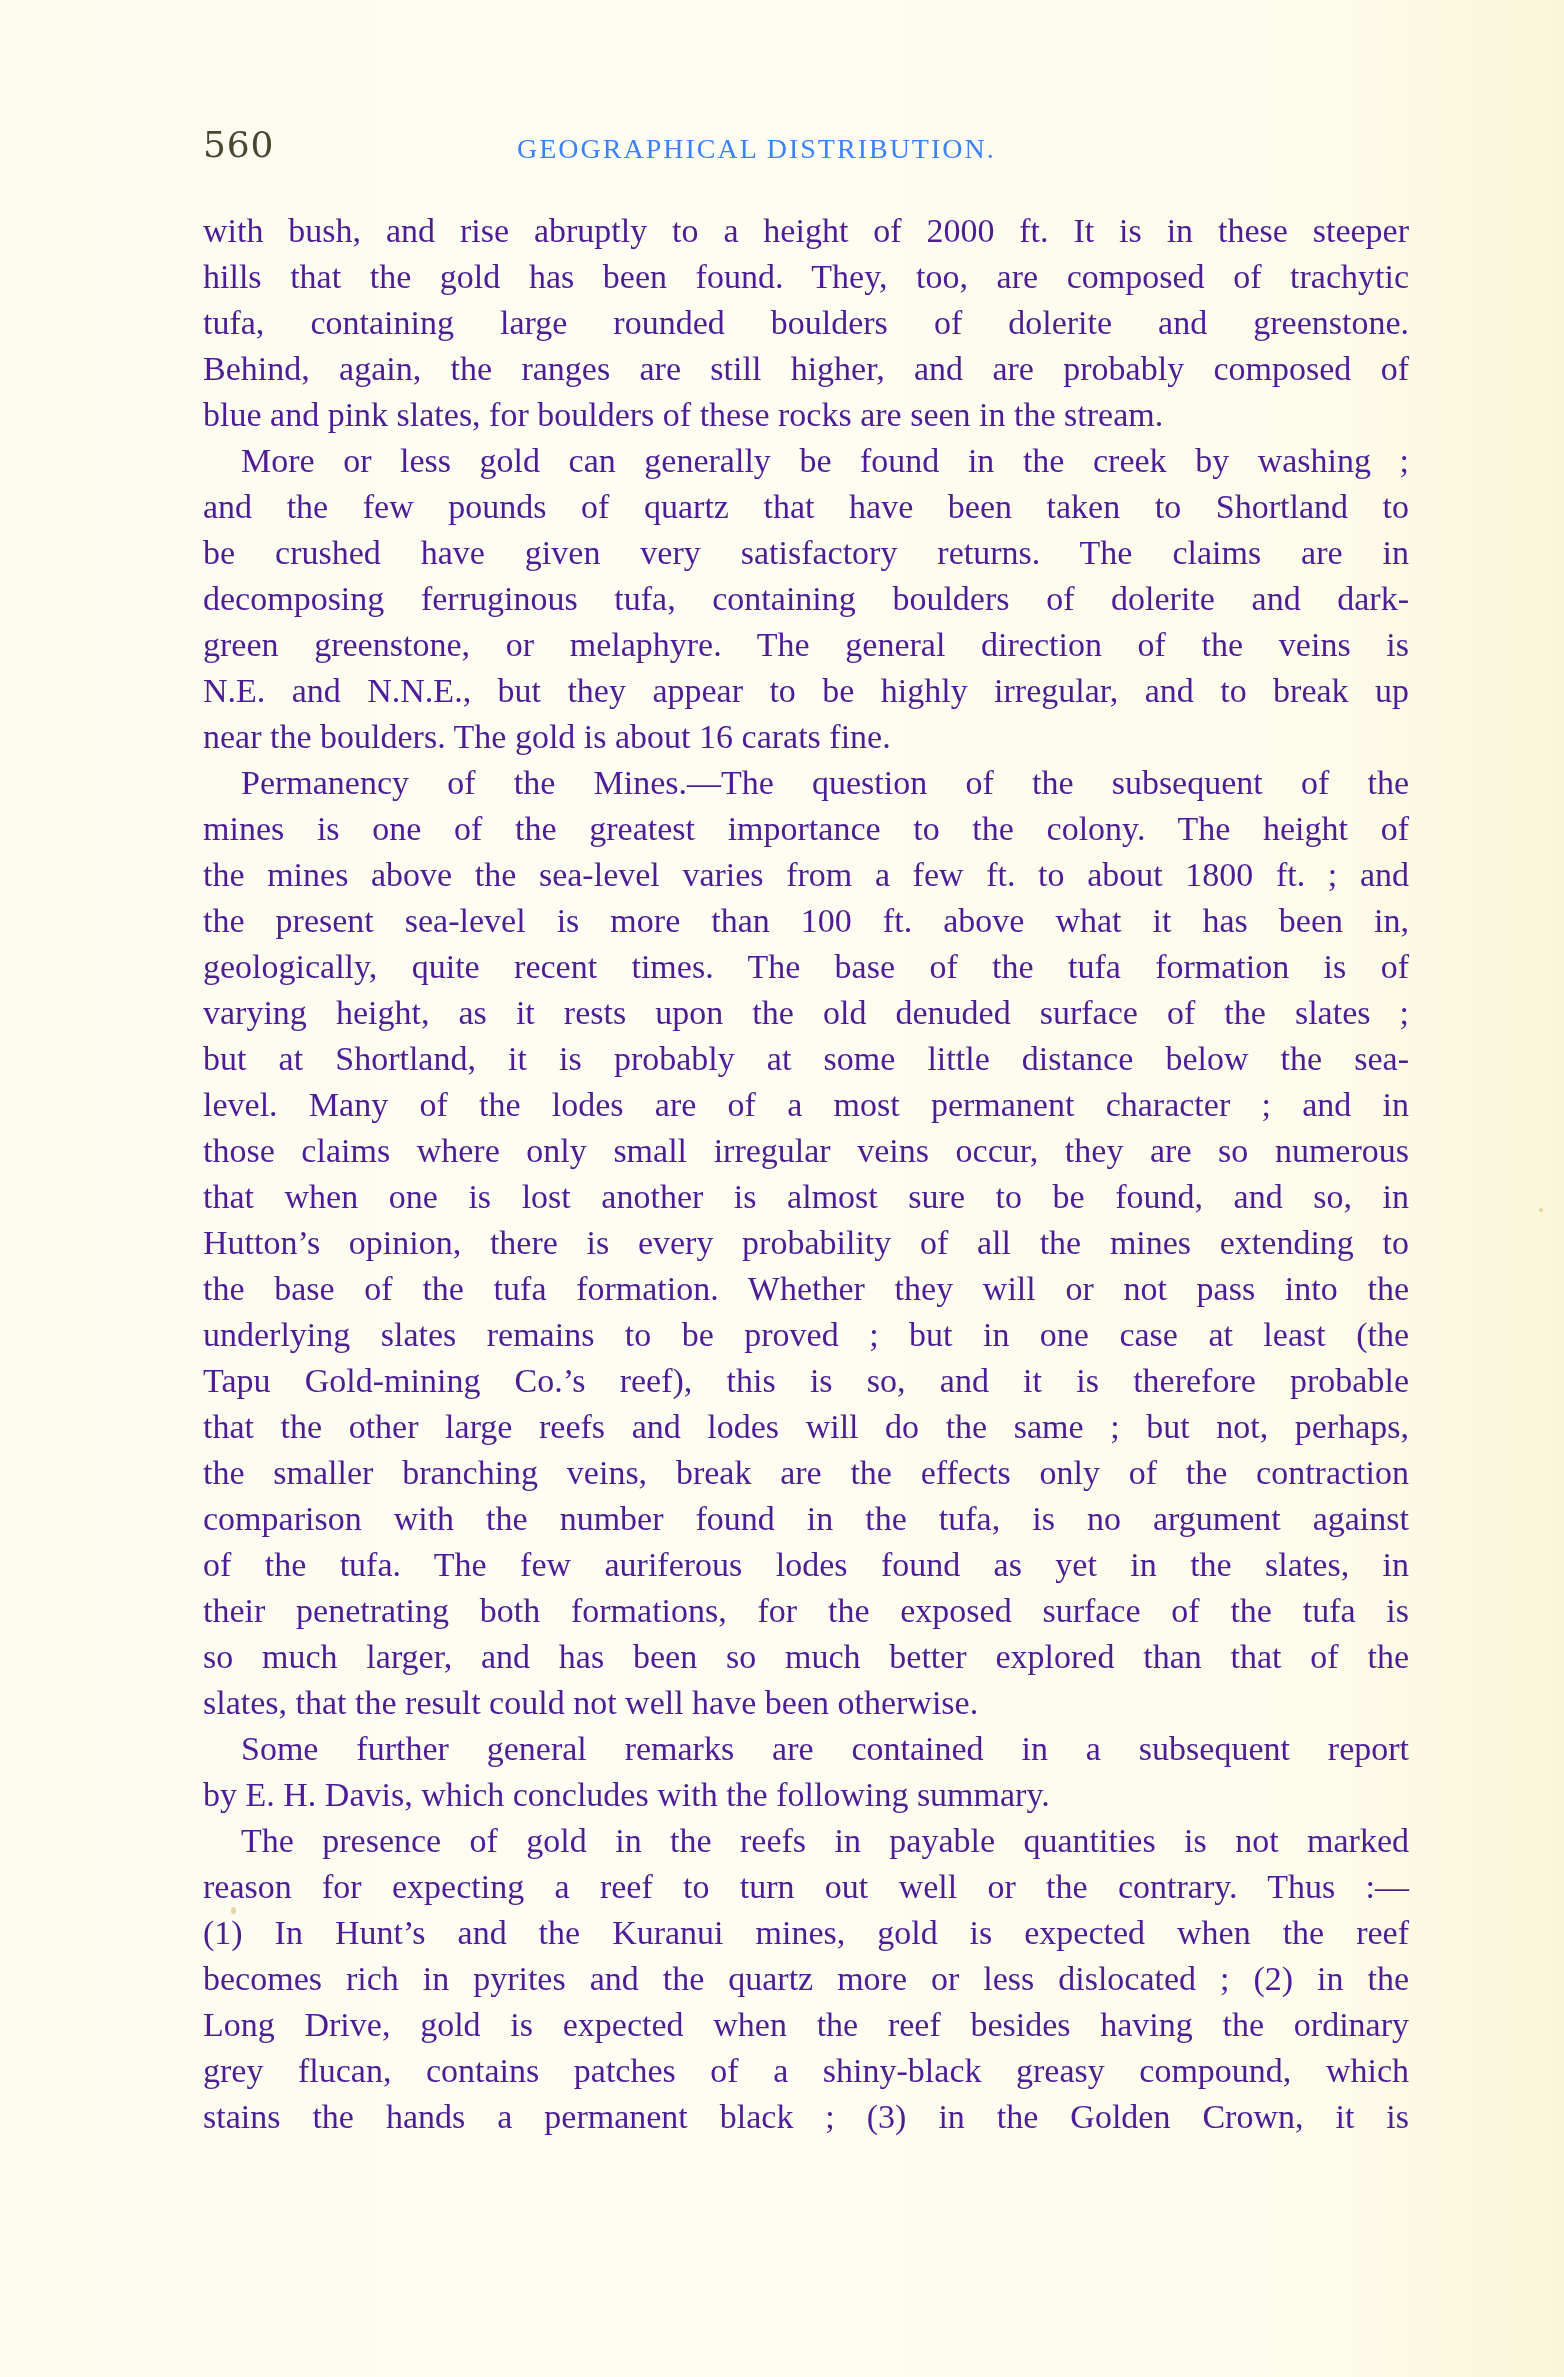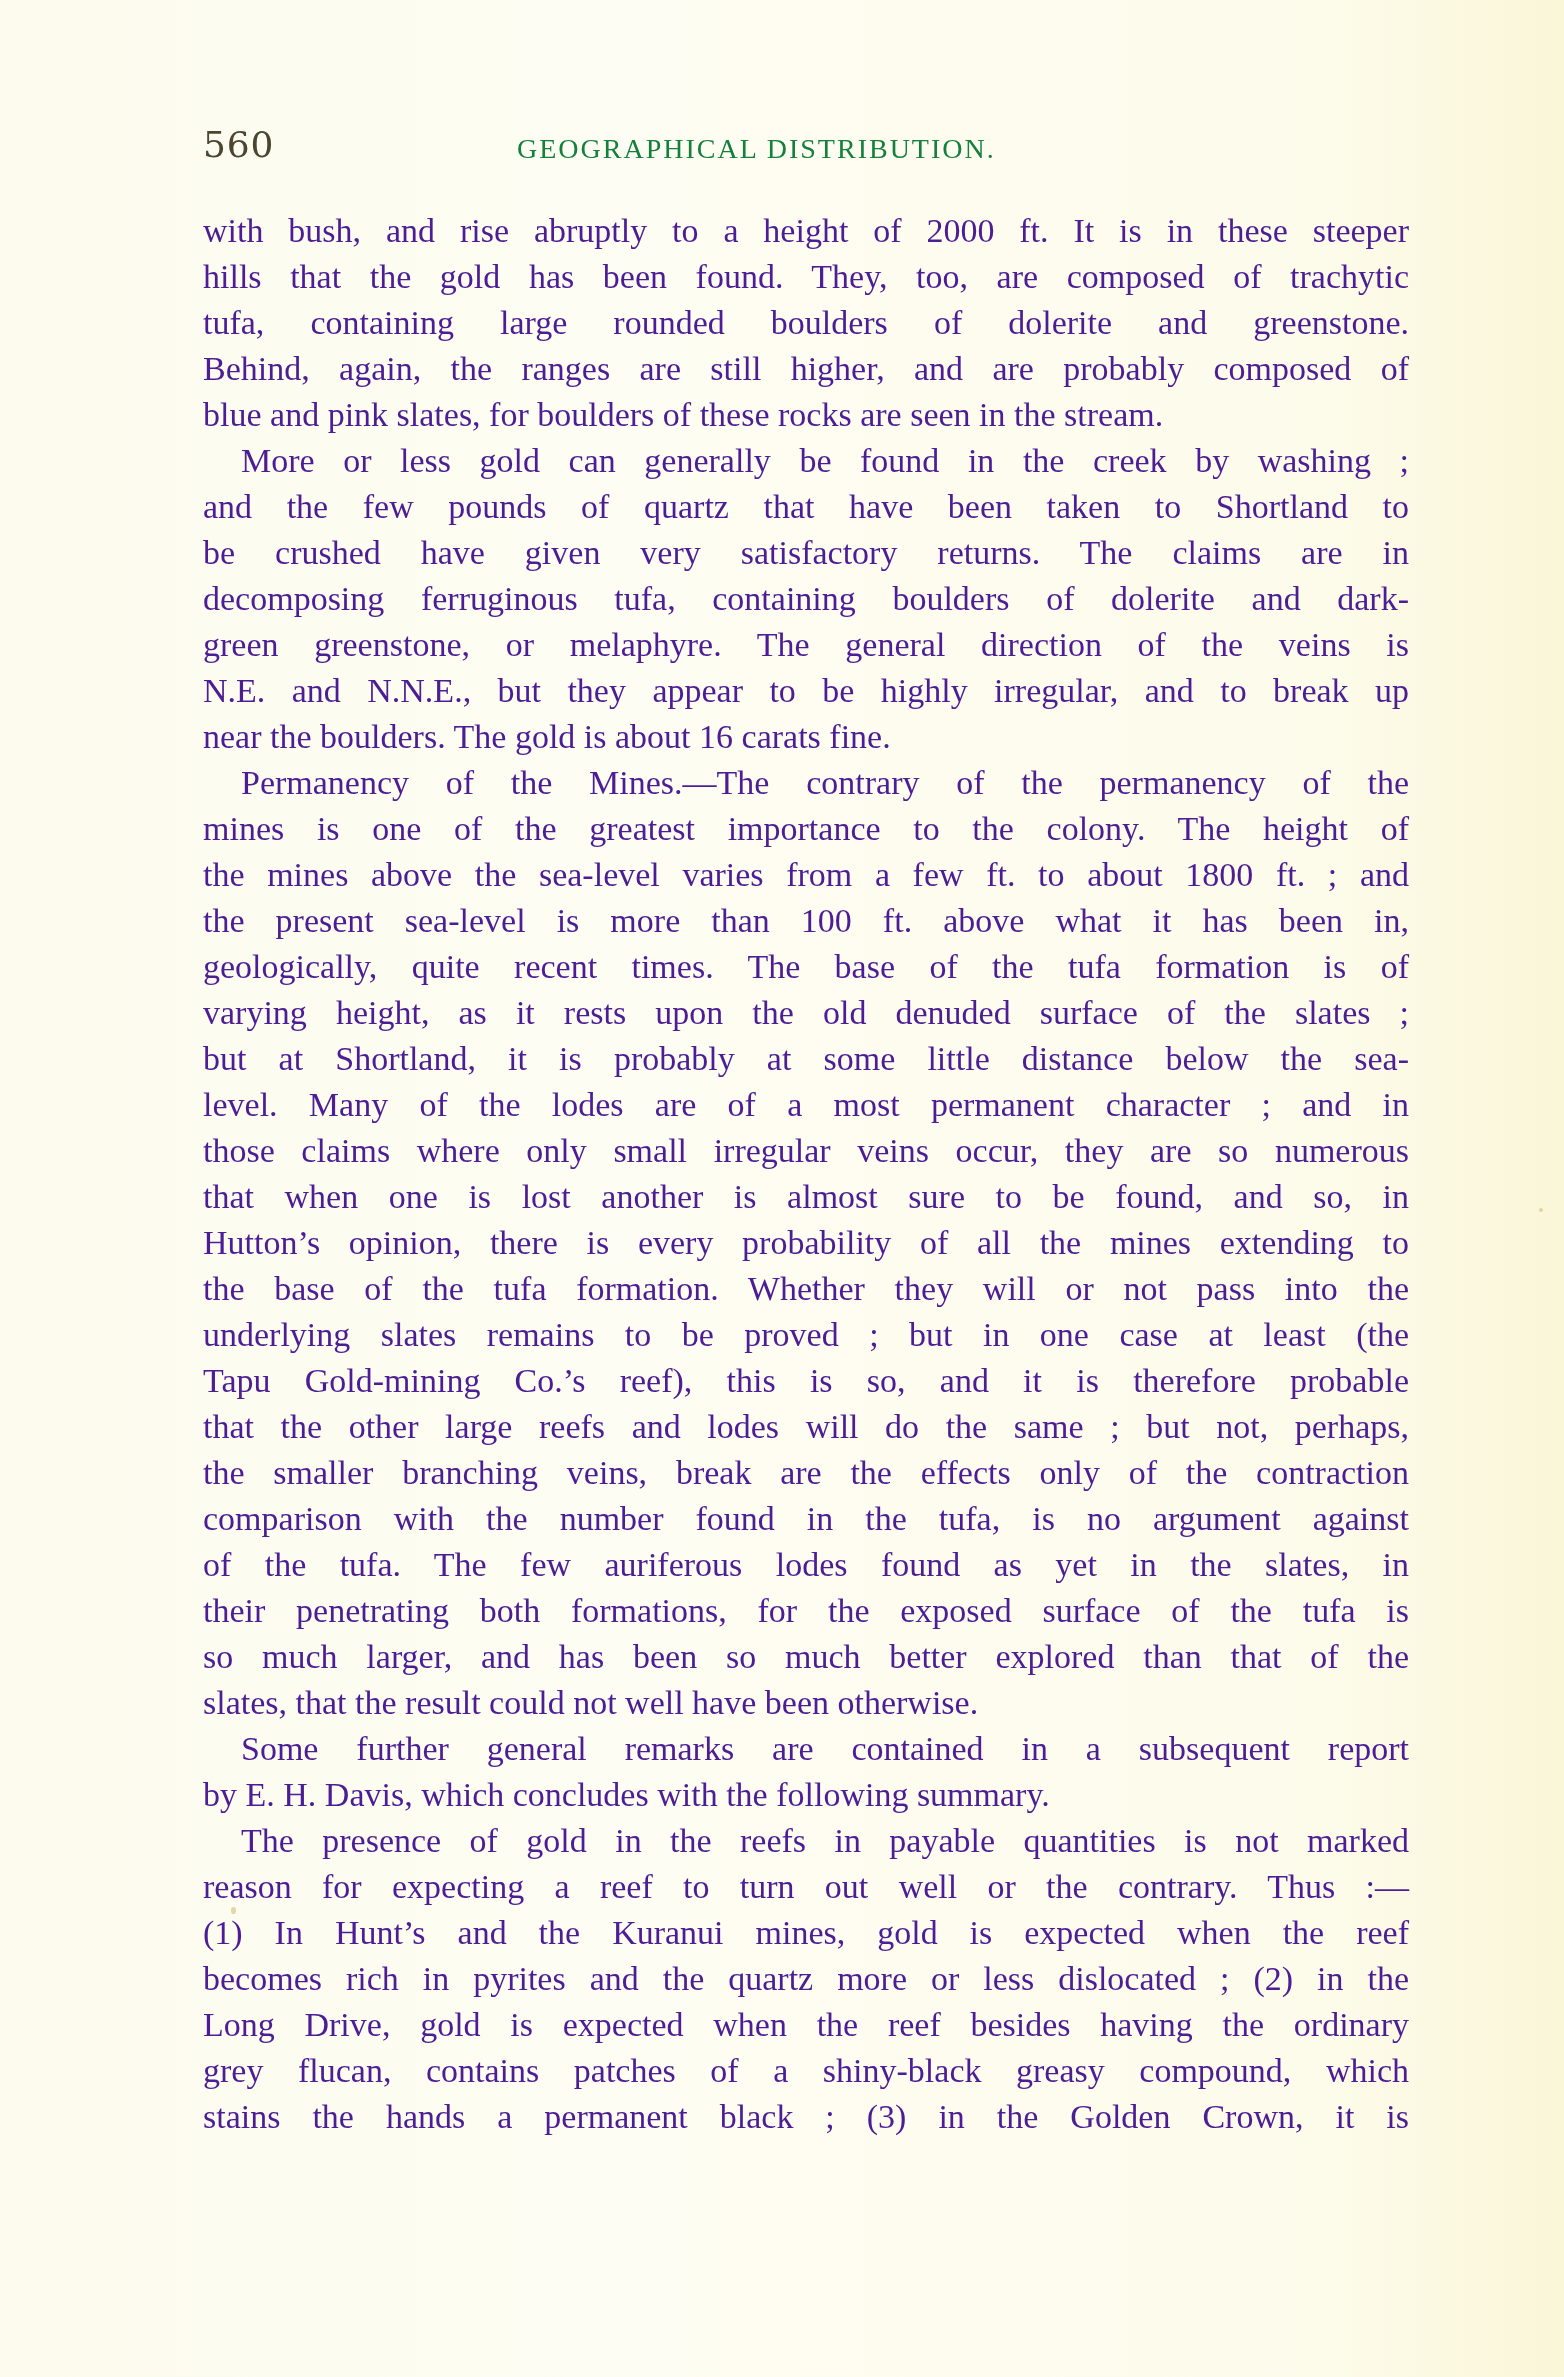--- a/index.html
+++ b/index.html
@@ -38,21 +38,21 @@
       letter-spacing: 0.9px;
       color: #4a4630;
     }
     .header-title {
       position: absolute;
       left: 314px;
       top: 9px;
       font-family: "Liberation Serif", "DejaVu Serif", serif;
       font-size: 28px;
       letter-spacing: 2px;
-      color: #15803d;
+      color: #3b82f6;
     }
     .body-text {
       position: absolute;
       left: 203px;
       top: 208px;
       width: 1206px;
     }
     .line {
       display: block;
       height: 46px;
@@ -125,21 +125,21 @@
       <span class="line">
         <span class="line-inner">green greenstone, or melaphyre.  The general direction of the veins is</span>
       </span>
       <span class="line">
         <span class="line-inner">N.E. and N.N.E., but they appear to be highly irregular, and to break up</span>
       </span>
       <span class="line last">
         <span class="line-inner">near the boulders.  The gold is about 16 carats fine.</span>
       </span>
       <span class="line indent">
-        <span class="line-inner">Permanency of the Mines.—The contrary of the permanency of the</span>
+        <span class="line-inner">Permanency of the Mines.—The question of the subsequent of the</span>
       </span>
       <span class="line">
         <span class="line-inner">mines is one of the greatest importance to the colony.  The height of</span>
       </span>
       <span class="line">
         <span class="line-inner">the mines above the sea-level varies from a few ft. to about 1800 ft. ; and</span>
       </span>
       <span class="line">
         <span class="line-inner">the present sea-level is more than 100 ft. above what it has been in,</span>
       </span>

